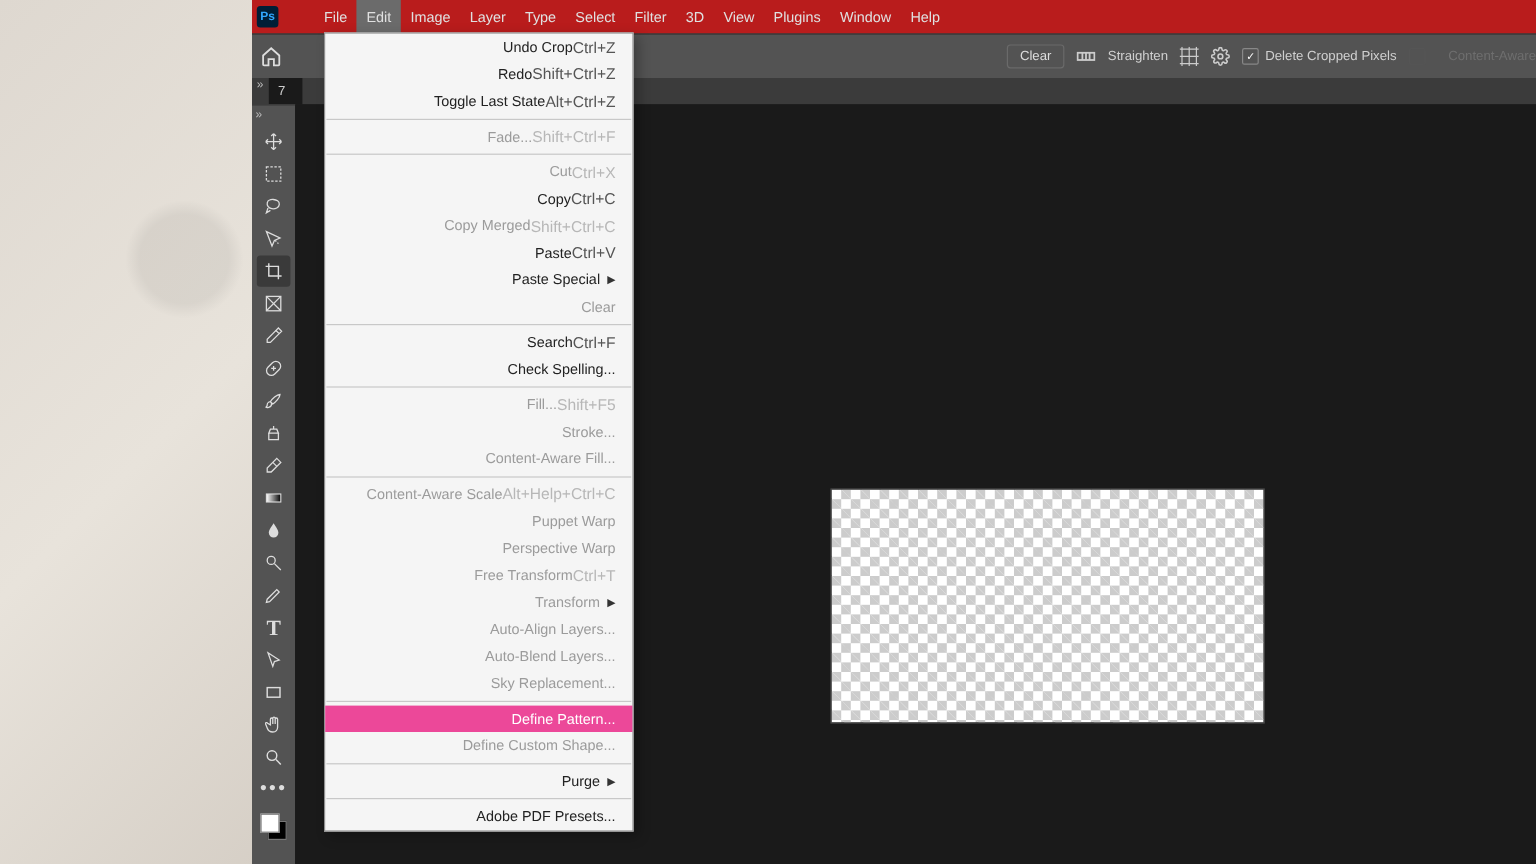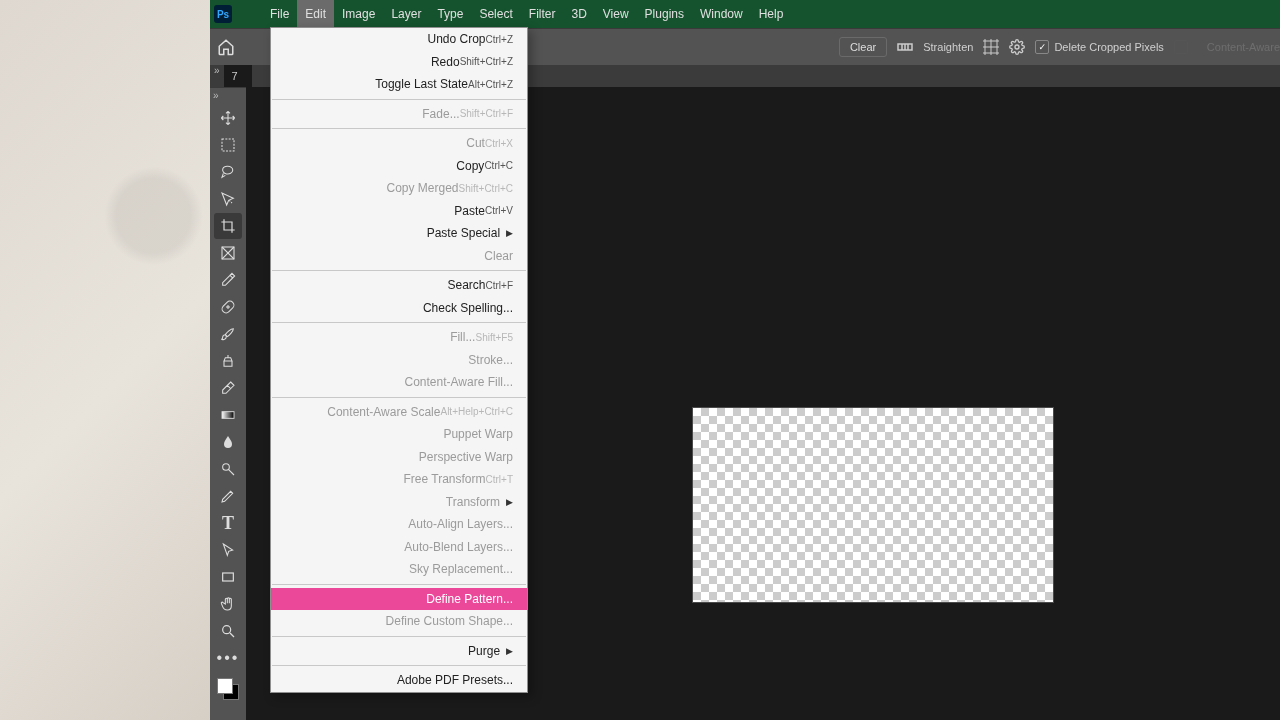--- a/index.html
+++ b/index.html
@@ -3,21 +3,21 @@
 <meta charset="utf-8">
 <style>
   html,body{margin:0;padding:0;width:1280px;height:720px;font-family:"Segoe UI",Arial,sans-serif;overflow:hidden;background:#000}
   .bg{position:absolute;inset:0;background:linear-gradient(135deg,#ded8d0 0%, #e8e3db 25%, #d5cec5 48%, #e6e0d8 70%, #d8d1c9 100%)}
   .bg::before{content:'';position:absolute;inset:0;background:
     radial-gradient(circle at 12% 30%, rgba(0,0,0,.06) 0 3%, transparent 4%),
     radial-gradient(circle at 70% 80%, rgba(0,0,0,.05) 0 2%, transparent 3%),
     radial-gradient(circle at 90% 15%, rgba(0,0,0,.04) 0 2%, transparent 3%),
     radial-gradient(circle at 30% 90%, rgba(0,0,0,.05) 0 2%, transparent 3%);}
   .app{position:absolute;left:210px;top:0;right:0;bottom:0;background:#1a1a1a;display:flex;flex-direction:column}
-  .menubar{height:28px;background:#14532d;display:flex;align-items:center;color:#e0e0e0;font-size:12px}
+  .menubar{height:28px;background:#b91c1c;display:flex;align-items:center;color:#e0e0e0;font-size:12px}
   .ps-logo{width:18px;height:18px;margin:0 12px 0 4px;background:#001e36;border-radius:3px;display:flex;align-items:center;justify-content:center;font-size:10px;font-weight:bold;color:#31a8ff}
   .mitem{padding:0 8px;height:100%;display:flex;align-items:center;cursor:default}
   .mitem.active{background:#6b6b6b}
   .optbar{height:36px;background:#535353;border-top:1px solid #3a3a3a;display:flex;align-items:center;color:#d0d0d0;font-size:11px;padding-left:6px;gap:10px}
   .home-icon{width:20px;height:20px;display:flex;align-items:center;justify-content:center}
   .btn-clear{background:transparent;border:1px solid #6a6a6a;color:#ddd;border-radius:3px;padding:3px 10px;font-size:11px}
   .chk{width:12px;height:12px;border:1px solid #888;border-radius:2px;display:inline-flex;align-items:center;justify-content:center;color:#fff;font-size:9px}
   .optico{width:16px;height:16px;display:flex;align-items:center;justify-content:center;color:#ccc}
   .dim{color:#6e6e6e}
   .tabbar{height:22px;background:#3b3b3b;display:flex;align-items:center;font-size:11px;color:#ccc}
@@ -34,21 +34,21 @@
   .canvas{flex:1;background:#1a1a1a;position:relative}
   .artboard{position:absolute;left:446px;top:320px;width:360px;height:194px;border:1px solid #4b4b4b;
     background:
       linear-gradient(45deg,#ccc 25%,transparent 25%,transparent 75%,#ccc 75%),
       linear-gradient(45deg,#ccc 25%,#fff 25%,#fff 75%,#ccc 75%);
     background-size:16px 16px;background-position:0 0,8px 8px}
   .menu{position:absolute;left:60px;top:27px;width:256px;background:#f5f5f5;border:1px solid #8f8f8f;box-shadow:4px 4px 10px rgba(0,0,0,.3);font-size:12px;color:#222;z-index:5}
   .mrow{display:flex;align-items:center;justify-content:flex-end;padding:2px 14px 2px 18px;height:18.5px;white-space:nowrap}
   .mrow.sub::after{content:"▶";font-size:9px;color:#333;margin-left:6px}
   .mrow.hl{background:#ec4899;color:#fff}
-  .mrow .sc{color:#555;font-size:10px}
+  .mrow .sc{color:#555;font-size:13px}
   .mrow.dis{color:#9b9b9b}
   .mrow.dis .sc{color:#b7b7b7}
   .sep{height:1px;background:#c8c8c8;margin:3px 1px}
   .sp{flex:1}
 </style>
 </head>
 <body>
 
 <div class="bg"></div>
 

